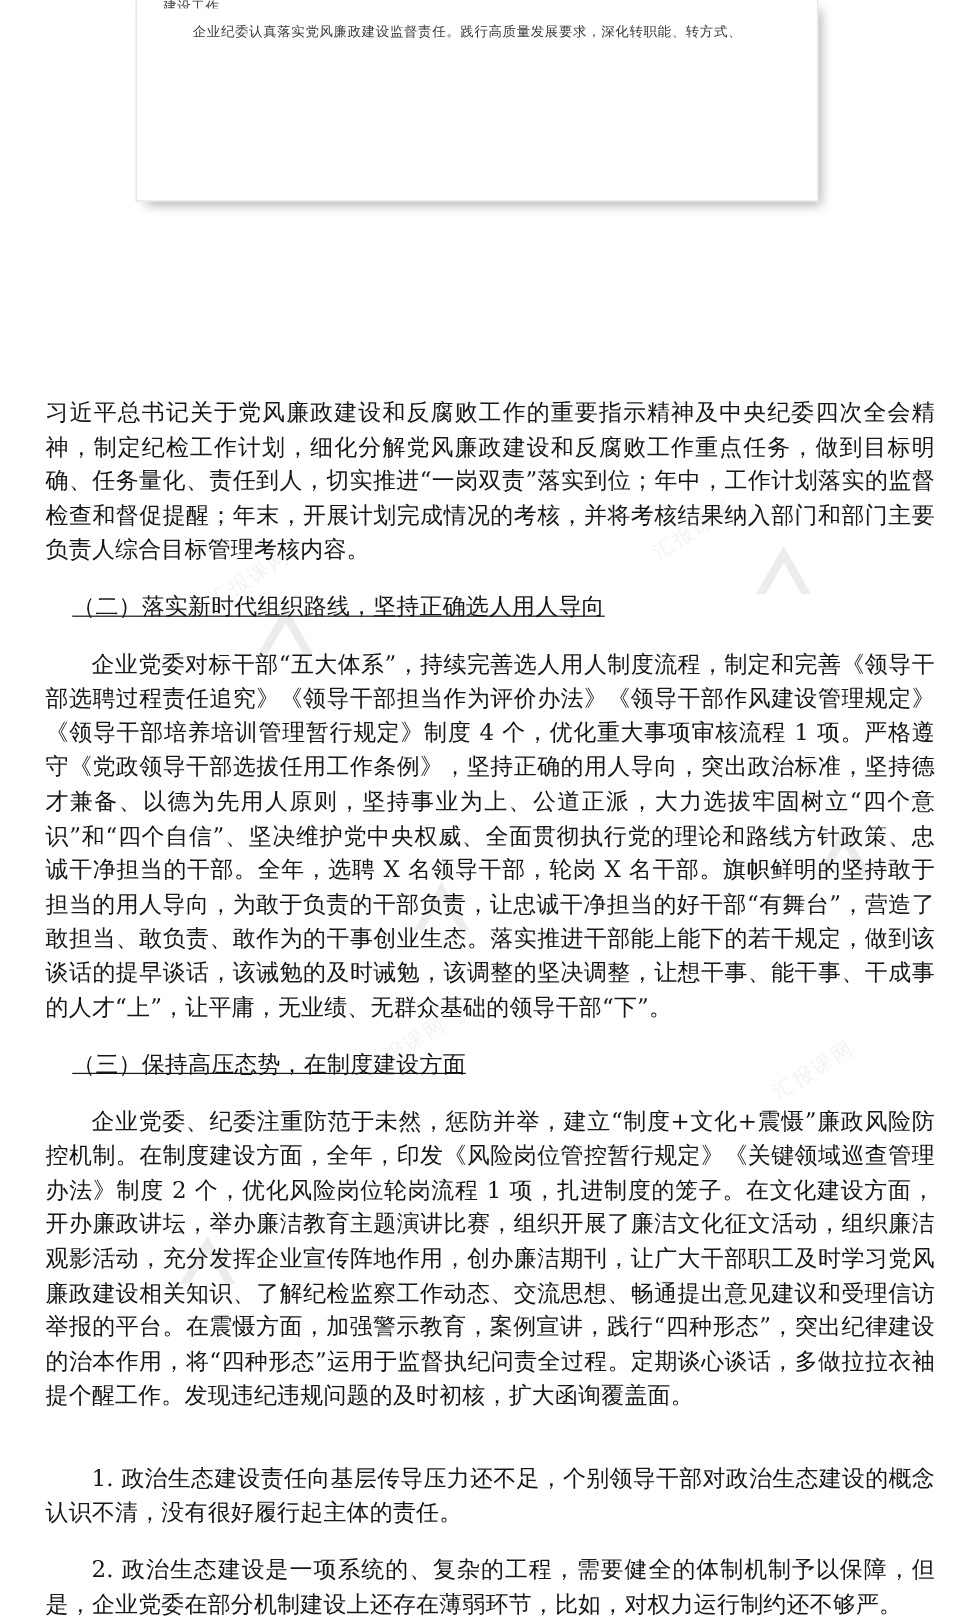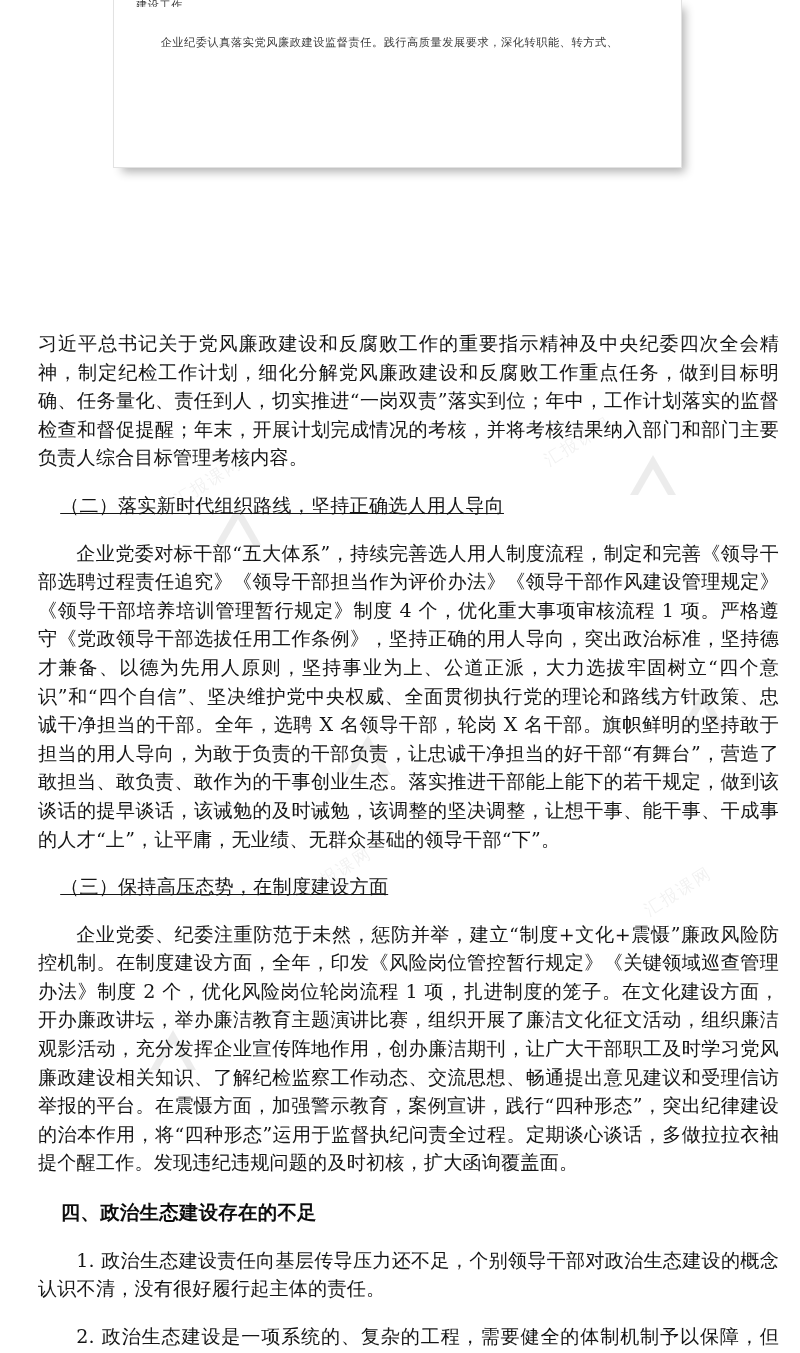--- a/index.html
+++ b/index.html
@@ -46,21 +46,21 @@
     color: #3a3a3a;
     white-space: nowrap;
     text-align: justify;
   }
   .preview-line.cut {
     height: 11px;
     overflow: hidden;
     line-height: 20px;
     margin-top: -2px;
   }
-  .preview-line.indent { text-indent: 2.2em; margin-top: 26px; }
+  .preview-line.indent { text-indent: 2.2em; margin-top: 10px; }
 
   
   .page-body {
     position: absolute;
     left: 0;
     top: 0;
     width: 800px;
     height: 1353px;
   }
   .content {
@@ -182,21 +182,20 @@
     <div class="gap-md"></div>
 
     <p class="heading-sub">（三）保持高压态势，在制度建设方面</p>
 
     <div class="gap-md"></div>
 
     <p class="para">企业党委、纪委注重防范于未然，惩防并举，建立“制度+文化+震慑”廉政风险防控机制。在制度建设方面，全年，印发《风险岗位管控暂行规定》《关键领域巡查管理办法》制度 2 个，优化风险岗位轮岗流程 1 项，扎进制度的笼子。在文化建设方面，开办廉政讲坛，举办廉洁教育主题演讲比赛，组织开展了廉洁文化征文活动，组织廉洁观影活动，充分发挥企业宣传阵地作用，创办廉洁期刊，让广大干部职工及时学习党风廉政建设相关知识、了解纪检监察工作动态、交流思想、畅通提出意见建议和受理信访举报的平台。在震慑方面，加强警示教育，案例宣讲，践行“四种形态”，突出纪律建设的治本作用，将“四种形态”运用于监督执纪问责全过程。定期谈心谈话，多做拉拉衣袖提个醒工作。发现违纪违规问题的及时初核，扩大函询覆盖面。</p>
 
     <div class="gap-lg"></div>
 
-    <p class="heading-main">四、政治生态建设存在的不足</p>
 
     <div class="gap-md"></div>
 
     <p class="para">1. 政治生态建设责任向基层传导压力还不足，个别领导干部对政治生态建设的概念认识不清，没有很好履行起主体的责任。</p>
 
     <div class="gap-md"></div>
 
     <p class="para">2. 政治生态建设是一项系统的、复杂的工程，需要健全的体制机制予以保障，但是，企业党委在部分机制建设上还存在薄弱环节，比如，对权力运行制约还不够严。</p>
 
   </div>

